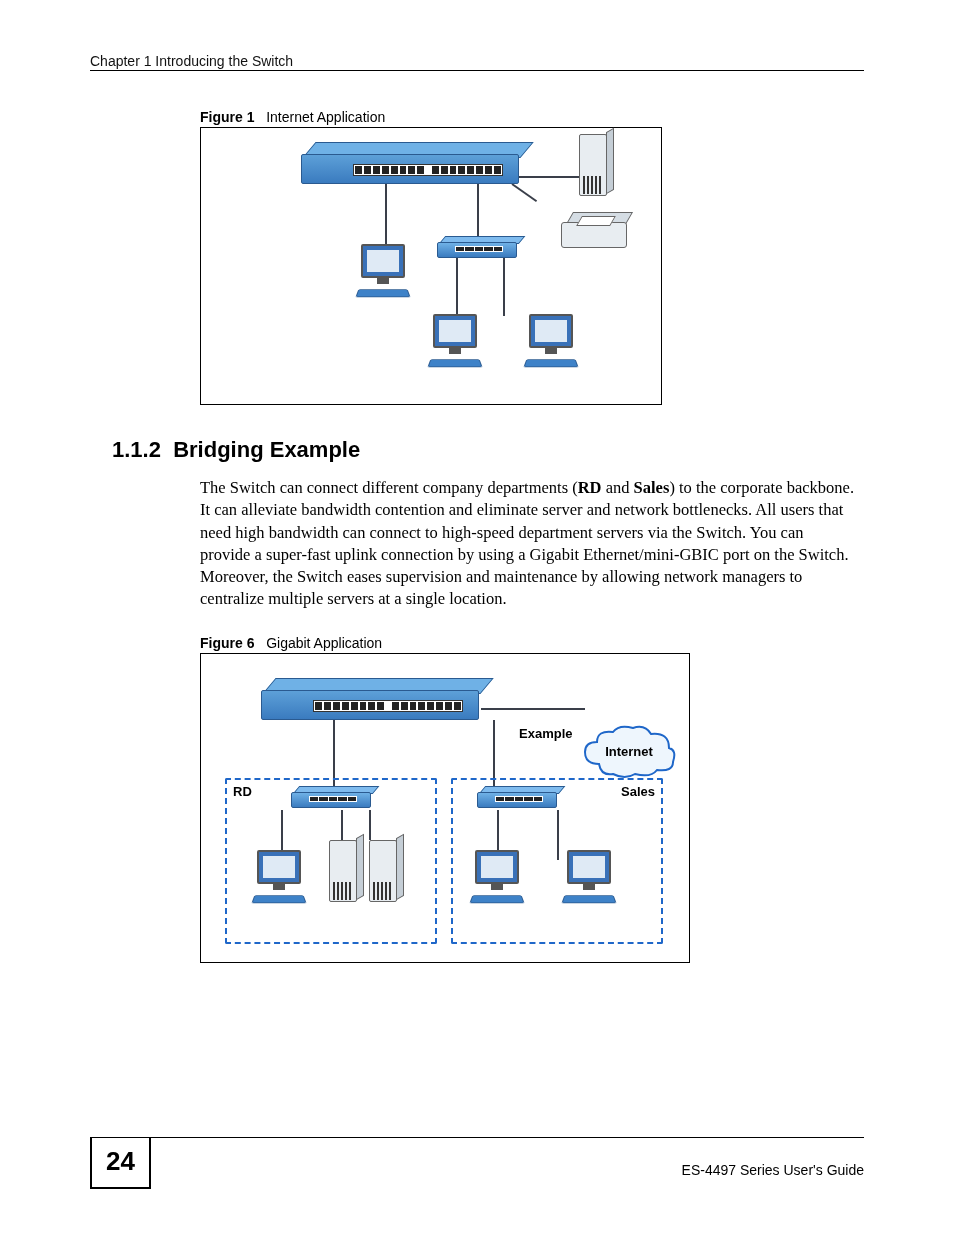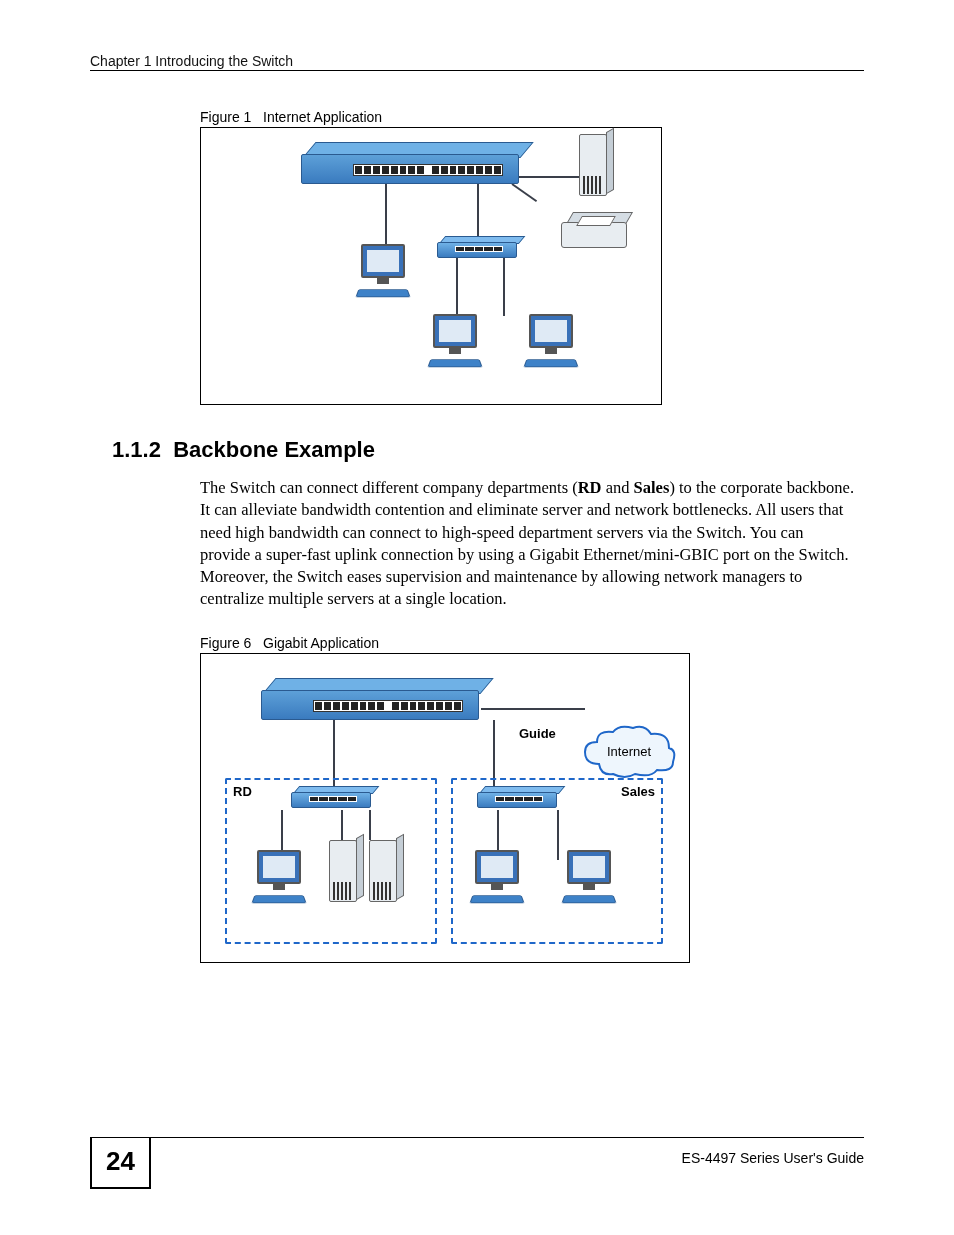--- a/index.html
+++ b/index.html
@@ -20,21 +20,21 @@
     font-family: Arial, Helvetica, sans-serif;
     font-size: 14px;
     color: #111;
   }
   .figure-caption {
     font-family: Arial, Helvetica, sans-serif;
     font-size: 14px;
     margin-left: 110px;
     margin-bottom: 2px;
   }
-  .figure-caption .figlabel { font-weight: normal; }
+  .figure-caption .figlabel { font-weight: bold; }
   .figure-box {
     border: 1.5px solid #000;
     margin-left: 110px;
     background: #fff;
     position: relative;
   }
   .figure1-box { width: 462px; height: 278px; }
   .figure2-box { width: 490px; height: 310px; }
   .section-heading {
     font-family: Arial, Helvetica, sans-serif;
@@ -51,21 +51,21 @@
   }
   .footer {
     position: absolute;
     bottom: 46px;
     left: 90px;
     right: 90px;
     border-top: 1.5px solid #000;
     padding-top: 8px;
     display: flex;
     justify-content: space-between;
-    align-items: flex-start;
+    align-items: center;
   }
   .page-number-box {
     border: 2px solid #000;
     border-top: none;
     padding: 8px 14px 10px 14px;
     font-family: Arial, Helvetica, sans-serif;
     font-size: 26px;
     font-weight: bold;
     margin-top: -8px;
   }
@@ -167,21 +167,21 @@
     position:absolute; left:18px; top:4px; width:34px; height:10px;
     background:#fff; border:1px solid #666; transform:skewX(-30deg);
   }
 
   .cloud {
     position:absolute; width:100px; height:56px;
   }
   .cloud svg { width:100%; height:100%; }
   .cloud-label {
     position:absolute; width:100%; text-align:center;
-    font-family:Arial,Helvetica,sans-serif; font-weight:normal; font-size:13px;
+    font-family:Arial,Helvetica,sans-serif; font-weight:bold; font-size:13px;
     top:20px; color:#000;
   }
 
   .wire {
     position:absolute; background:#3a3f4a; z-index:0;
   }
 
   .dashbox {
     position:absolute; border:2px dashed #1f67c9; border-radius:2px;
   }
@@ -275,21 +275,21 @@
       <div class="kb"></div>
   </div>
   <div class="pc" style="left:322px; top:186px;">
     <div class="mon"></div>
       <div class="stand"></div>
       <div class="kb"></div>
   </div>
 </div>
 
 <h2 class="section-heading">
-  <span>1.1.2</span>&nbsp;&nbsp;<span>Backbone Example</span>
+  <span>1.1.2</span>&nbsp;&nbsp;<span>Bridging Example</span>
 </h2>
 
 <p class="body-text">
   <span>The Switch can connect different company departments (</span><b>RD</b><span> and </span><b>Sales</b><span>) to the corporate backbone. It can alleviate bandwidth contention and eliminate server and network bottlenecks. All users that need high bandwidth can connect to high-speed department servers via the Switch. You can provide a super-fast uplink connection by using a Gigabit Ethernet/mini-GBIC port on the Switch. Moreover, the Switch eases supervision and maintenance by allowing network managers to centralize multiple servers at a single location.</span>
 </p>
 
 <div class="figure-caption">
   <span class="figlabel">Figure 6</span>&nbsp;&nbsp;&nbsp;<span>Gigabit Application</span>
 </div>
 
@@ -316,21 +316,21 @@
         <span></span>
         <span></span>
         <span></span>
         <span></span>
         <span></span>
         <span></span>
         <span></span>
       </div>
   </div>
 
-  <div class="uplink-lbl" style="left:318px; top:72px;">Guide</div>
+  <div class="uplink-lbl" style="left:318px; top:72px;">Example</div>
 
   <div class="cloud" style="left:378px; top:70px;">
     <svg viewBox="0 0 100 56">
       <path d="M20 40 Q6 40 6 28 Q6 18 18 18 Q18 6 34 8 Q40 0 54 4 Q66 0 72 10 Q90 8 90 24 Q98 26 94 38 Q94 48 78 46 Q72 54 56 50 Q46 56 34 50 Q22 52 20 40 Z" fill="#eef6fd" stroke="#1f67c9" stroke-width="2"></path>
     </svg>
     <div class="cloud-label">Internet</div>
   </div>
 
   <div class="dashbox" style="left:24px; top:124px; width:212px; height:166px;">
     <div class="boxlbl">RD</div>

